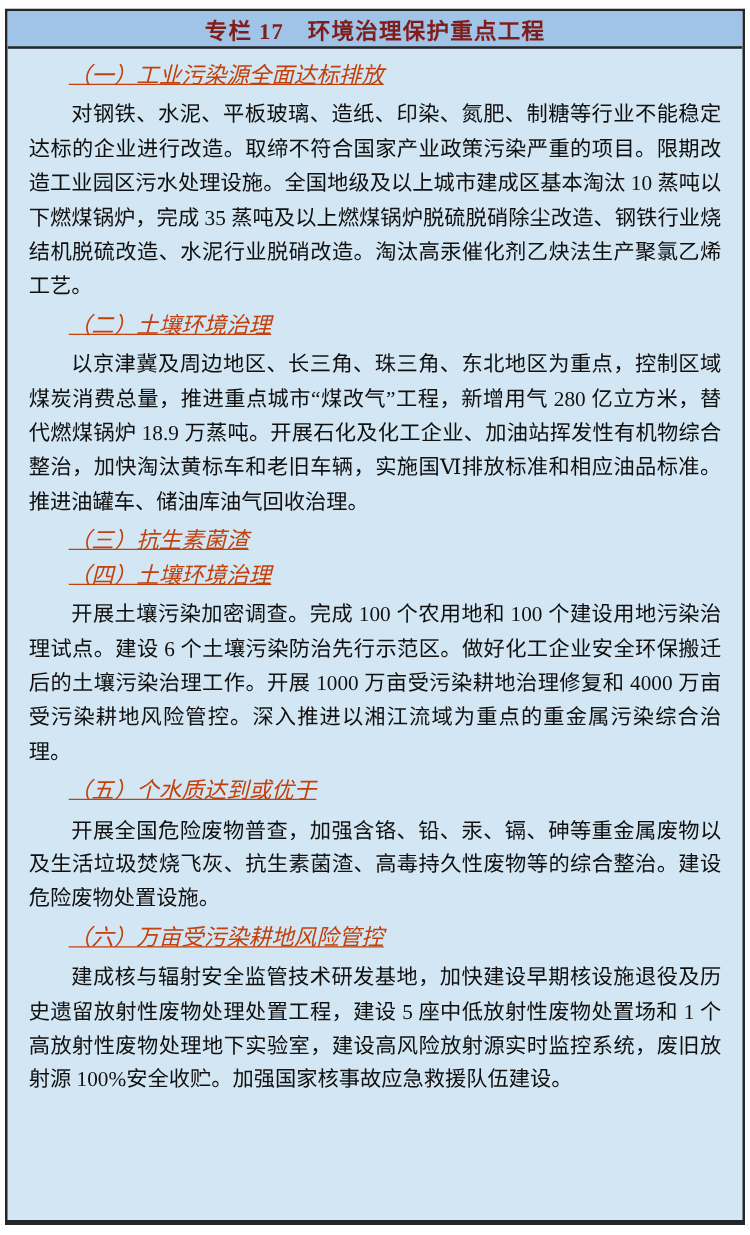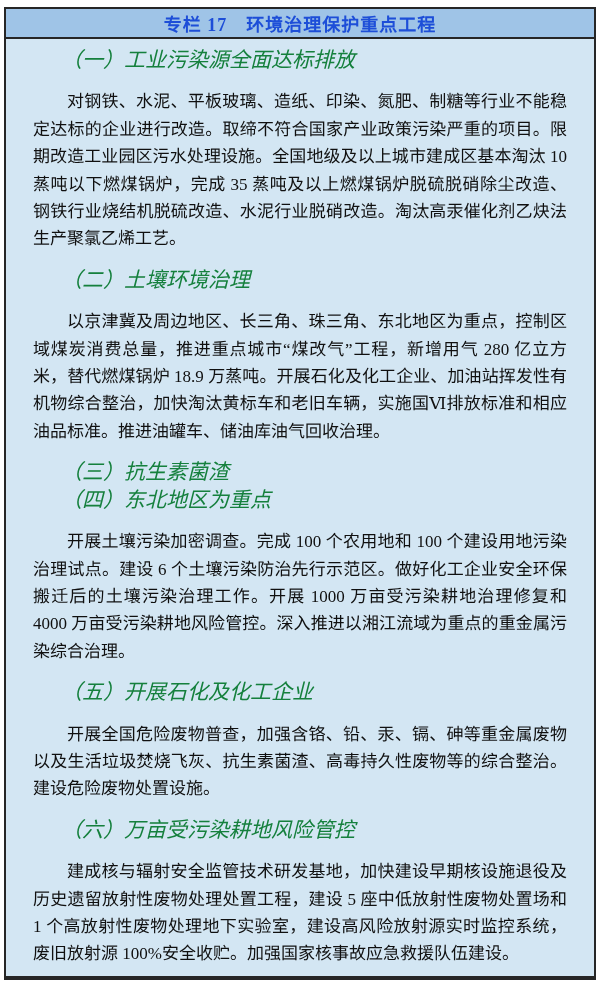--- a/index.html
+++ b/index.html
@@ -25,40 +25,41 @@
     height: 30px;
     background: #9fc4e7;
     border-bottom: 2px solid #262626;
     display: flex;
     align-items: center;
     justify-content: center;
   }
   .box-title {
     font-size: 18px;
     font-weight: bold;
-    color: #1d4ed8;
+    color: #7f1d1d;
     letter-spacing: 1px;
     white-space: pre;
   }
   .box-body {
     box-sizing: border-box;
     padding: 8px 13px 0 13px;
     color: #111111;
   }
   .section-heading {
     margin: 0;
     text-indent: 2em;
-    font-size: 21px;
+    font-size: 18px;
     line-height: 27.4px;
     font-style: italic; 
     font-weight: 500;
-    color: #15803d;
+    color: #c2410c;
+    text-decoration: underline;
   }
   .section-body {
-    margin: 14px;
+    margin: 4px;
     text-indent: 2em;
     font-size: 17px;
     line-height: 27.4px;
     text-align: justify;
     text-justify: inter-ideograph;
     color: #101010;
   }
 </style>
 </head>
 <body>
@@ -70,23 +71,23 @@
   <div class="box-body">
 
     <p class="section-heading">（一）工业污染源全面达标排放</p>
     <p class="section-body">对钢铁、水泥、平板玻璃、造纸、印染、氮肥、制糖等行业不能稳定达标的企业进行改造。取缔不符合国家产业政策污染严重的项目。限期改造工业园区污水处理设施。全国地级及以上城市建成区基本淘汰 10 蒸吨以下燃煤锅炉，完成 35 蒸吨及以上燃煤锅炉脱硫脱硝除尘改造、钢铁行业烧结机脱硫改造、水泥行业脱硝改造。淘汰高汞催化剂乙炔法生产聚氯乙烯工艺。</p>
 
     <p class="section-heading">（二）土壤环境治理</p>
     <p class="section-body">以京津冀及周边地区、长三角、珠三角、东北地区为重点，控制区域煤炭消费总量，推进重点城市“煤改气”工程，新增用气 280 亿立方米，替代燃煤锅炉 18.9 万蒸吨。开展石化及化工企业、加油站挥发性有机物综合整治，加快淘汰黄标车和老旧车辆，实施国Ⅵ排放标准和相应油品标准。推进油罐车、储油库油气回收治理。</p>
 
     <p class="section-heading">（三）抗生素菌渣</p>
 
-    <p class="section-heading">（四）东北地区为重点</p>
+    <p class="section-heading">（四）土壤环境治理</p>
     <p class="section-body">开展土壤污染加密调查。完成 100 个农用地和 100 个建设用地污染治理试点。建设 6 个土壤污染防治先行示范区。做好化工企业安全环保搬迁后的土壤污染治理工作。开展 1000 万亩受污染耕地治理修复和 4000 万亩受污染耕地风险管控。深入推进以湘江流域为重点的重金属污染综合治理。</p>
 
-    <p class="section-heading">（五）开展石化及化工企业</p>
+    <p class="section-heading">（五）个水质达到或优于</p>
     <p class="section-body">开展全国危险废物普查，加强含铬、铅、汞、镉、砷等重金属废物以及生活垃圾焚烧飞灰、抗生素菌渣、高毒持久性废物等的综合整治。建设危险废物处置设施。</p>
 
     <p class="section-heading">（六）万亩受污染耕地风险管控</p>
     <p class="section-body">建成核与辐射安全监管技术研发基地，加快建设早期核设施退役及历史遗留放射性废物处理处置工程，建设 5 座中低放射性废物处置场和 1 个高放射性废物处理地下实验室，建设高风险放射源实时监控系统，废旧放射源 100%安全收贮。加强国家核事故应急救援队伍建设。</p>
 
   </div>
 </div>
 
 </body></html>

